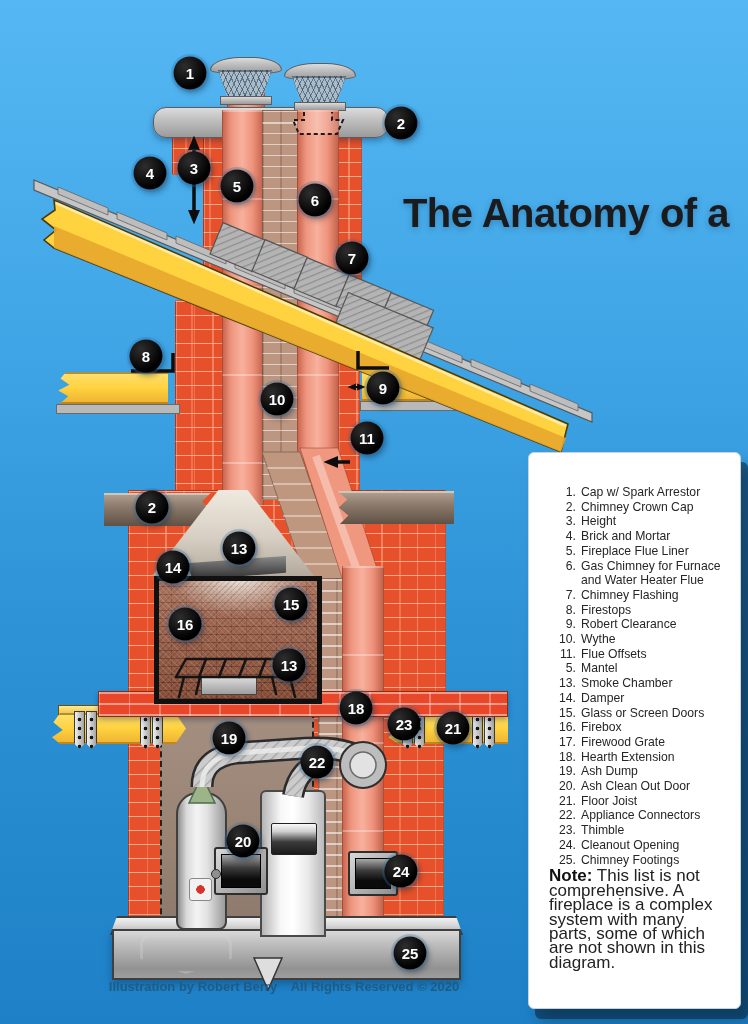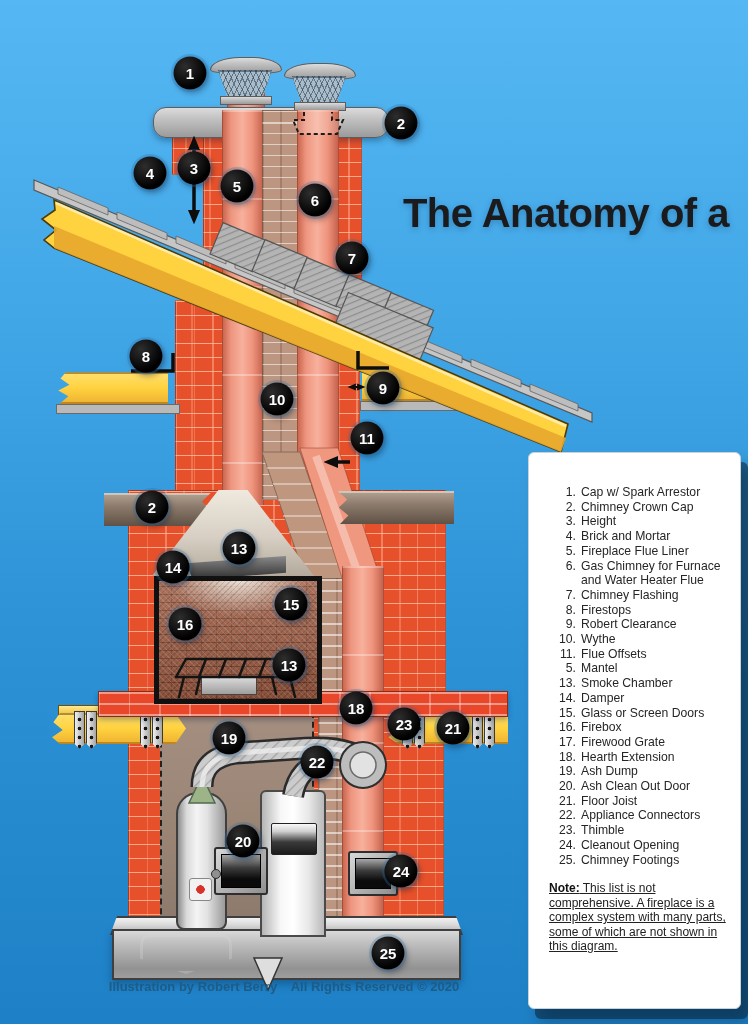--- a/index.html
+++ b/index.html
@@ -63,21 +63,21 @@
     color:#1b1b1d;font-weight:bold;font-size:40px;line-height:43px;letter-spacing:-.5px;
     text-shadow:0 2px 6px rgba(10,40,70,.28);z-index:40;}
   #panel{position:absolute;left:528px;top:452px;width:213px;height:557px;background:#ffffff;
     border:1px solid #c9d2d8;border-radius:6px;box-sizing:border-box;padding:17px 12px 0 20px;
     box-shadow:7px 10px 0 rgba(8,34,58,.55), 10px 14px 16px rgba(8,34,58,.35);z-index:40;}
   #panel h2{margin:0;font-size:14.6px;line-height:19px;text-align:center;color:#121d2b;}
   #parts{margin-top:15px;}
   .part{display:flex;font-size:12.2px;line-height:14.7px;color:#262626;}
   .part .pn{flex:none;width:27px;text-align:right;margin-right:5px;}
   .part .pt{max-width:148px;}
-  #note{margin-top:14px;font-size:12px;line-height:14.4px;color:#222;width:180px;text-decoration:underline;}
+  #note{margin-top:2px;font-size:17px;line-height:14.4px;color:#222;width:180px;}
   #note b{color:#111;}
   .credit{position:absolute;top:979px;font-size:13px;font-weight:600;color:#1d5c86;text-align:center;z-index:40;}
 
   
   #badges{position:absolute;inset:0;z-index:50;}
   .badge{position:absolute;width:33px;height:33px;border-radius:50%;transform:translate(-50%,-50%);
     background:radial-gradient(circle at 35% 30%, #2e2e2e, #000 68%);
     color:#fff;font-weight:bold;font-size:15px;display:flex;align-items:center;justify-content:center;
     box-shadow:0 0 0 2.5px rgba(45,115,175,.3), 2px 3px 6px rgba(0,10,25,.4);}
 </style>
@@ -392,16 +392,16 @@
       <div class="badge" style="left: 291px; top: 604px;">15</div>
       <div class="badge" style="left: 185px; top: 624px;">16</div>
       <div class="badge" style="left: 289px; top: 665px;">13</div>
       <div class="badge" style="left: 356px; top: 708px;">18</div>
       <div class="badge" style="left: 229px; top: 738px;">19</div>
       <div class="badge" style="left: 243px; top: 841px;">20</div>
       <div class="badge" style="left: 453px; top: 728px;">21</div>
       <div class="badge" style="left: 317px; top: 762px;">22</div>
       <div class="badge" style="left: 404px; top: 724px;">23</div>
       <div class="badge" style="left: 401px; top: 871px;">24</div>
-      <div class="badge" style="left: 388px; top: 953px; text-align: right;">25</div>
+      <div class="badge" style="left: 410px; top: 953px; text-align: right;">25</div>
     </div>
 
 </div>
 
 </body></html>

